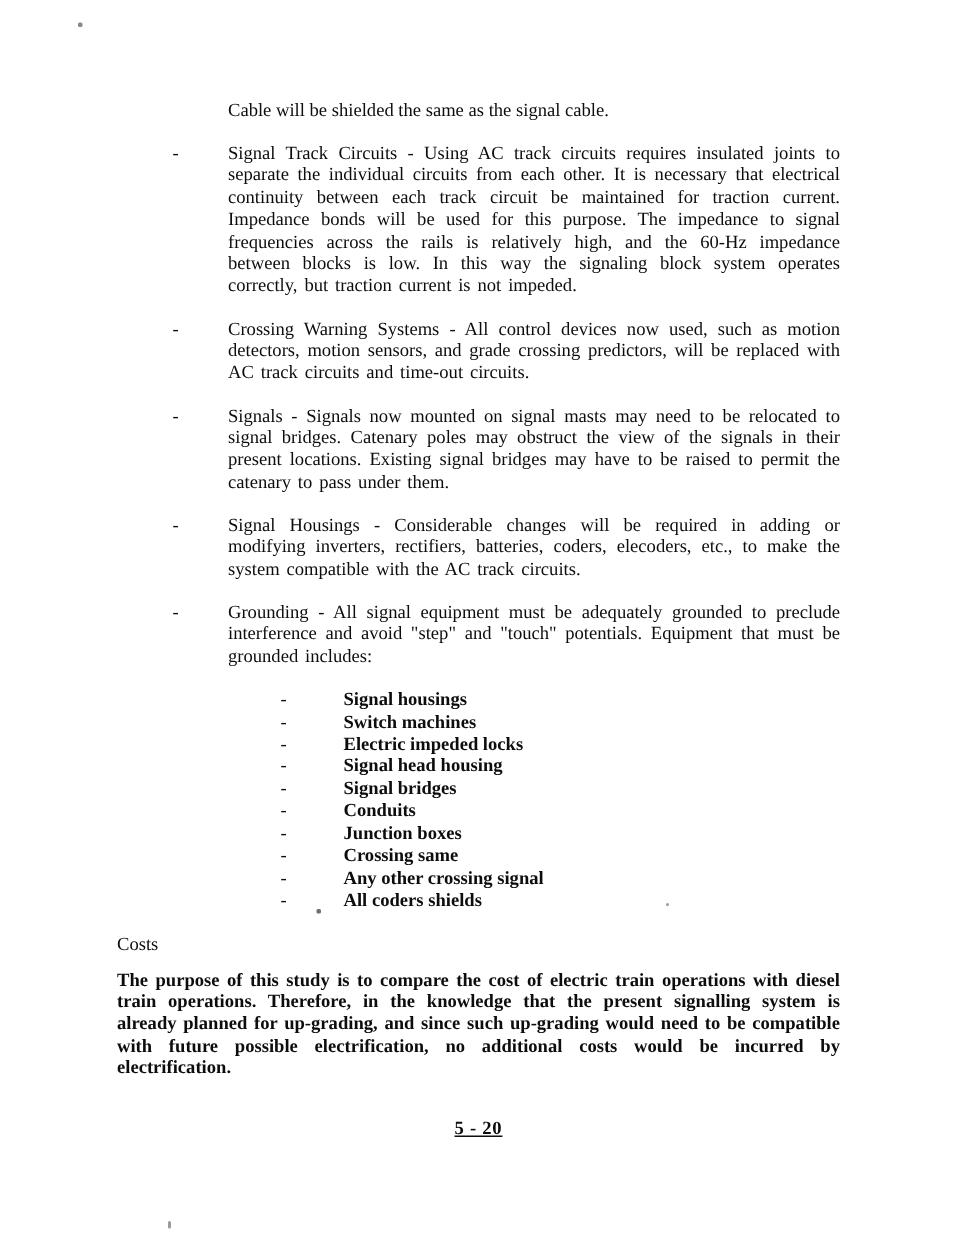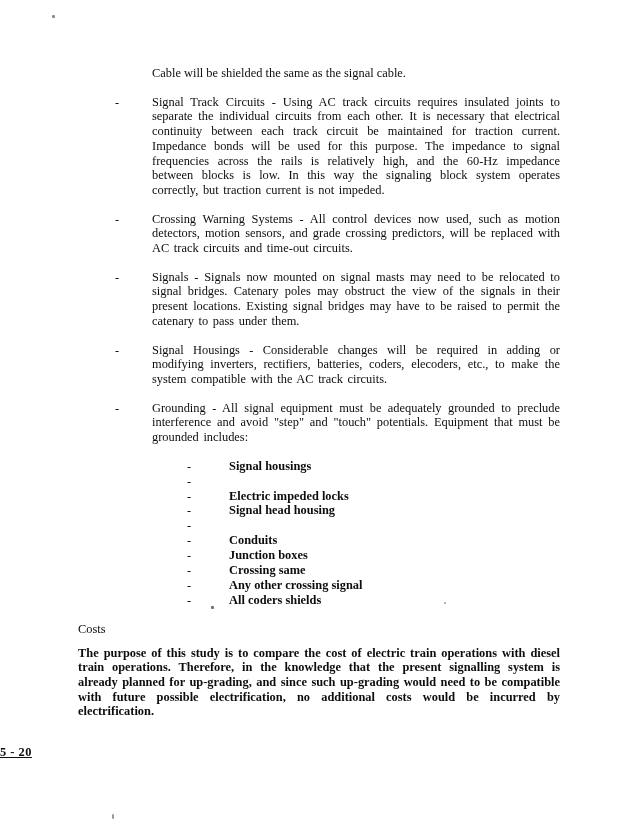--- a/index.html
+++ b/index.html
@@ -52,21 +52,21 @@
     margin: 14px 78px 0 78px;
   }
   .costs-paragraph {
     margin: 9px 78px 0 78px;
     text-align: justify;
     word-spacing: 1.2px;
     font-weight: bold;
   }
   .page-number {
     margin-top: 26px;
-    text-align: left;
+    text-align: center;
     font-weight: bold;
     letter-spacing: 0.5px;
     text-decoration: underline;
   }
   .speck {
     position: absolute;
     background: #8a8a8a;
     border-radius: 1px;
   }
   .speck-1 { left: 52px;  top: 15px;  width: 3px; height: 3px; }
@@ -111,31 +111,33 @@
     <div class="bullet-text">Grounding - All signal equipment must be adequately grounded to preclude interference and avoid "step" and "touch" potentials.  Equipment that must be grounded includes:</div>
   </div>
 
   <div class="sub-list">
     <div class="sub-row">
       <span class="sub-dash">-</span>
       <span class="sub-text">Signal housings</span>
     </div>
     <div class="sub-row">
       <span class="sub-dash">-</span>
+      <span class="sub-text">Switch machines</span>
     </div>
     <div class="sub-row">
       <span class="sub-dash">-</span>
       <span class="sub-text">Electric impeded locks</span>
     </div>
     <div class="sub-row">
       <span class="sub-dash">-</span>
       <span class="sub-text">Signal head housing</span>
     </div>
     <div class="sub-row">
       <span class="sub-dash">-</span>
+      <span class="sub-text">Signal bridges</span>
     </div>
     <div class="sub-row">
       <span class="sub-dash">-</span>
       <span class="sub-text">Conduits</span>
     </div>
     <div class="sub-row">
       <span class="sub-dash">-</span>
       <span class="sub-text">Junction boxes</span>
     </div>
     <div class="sub-row">

